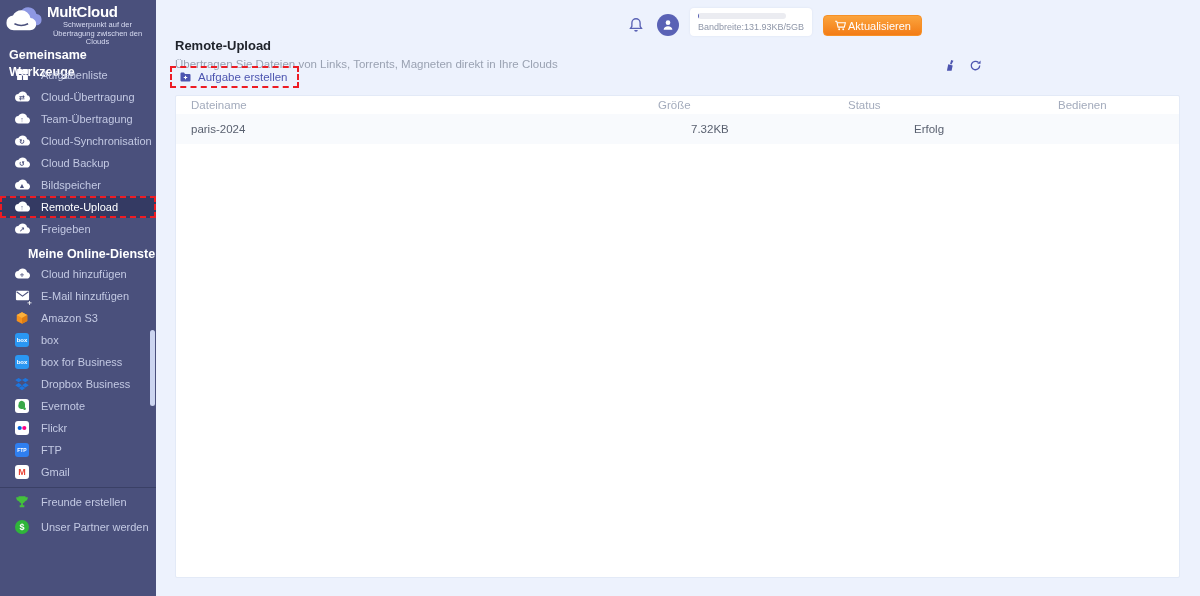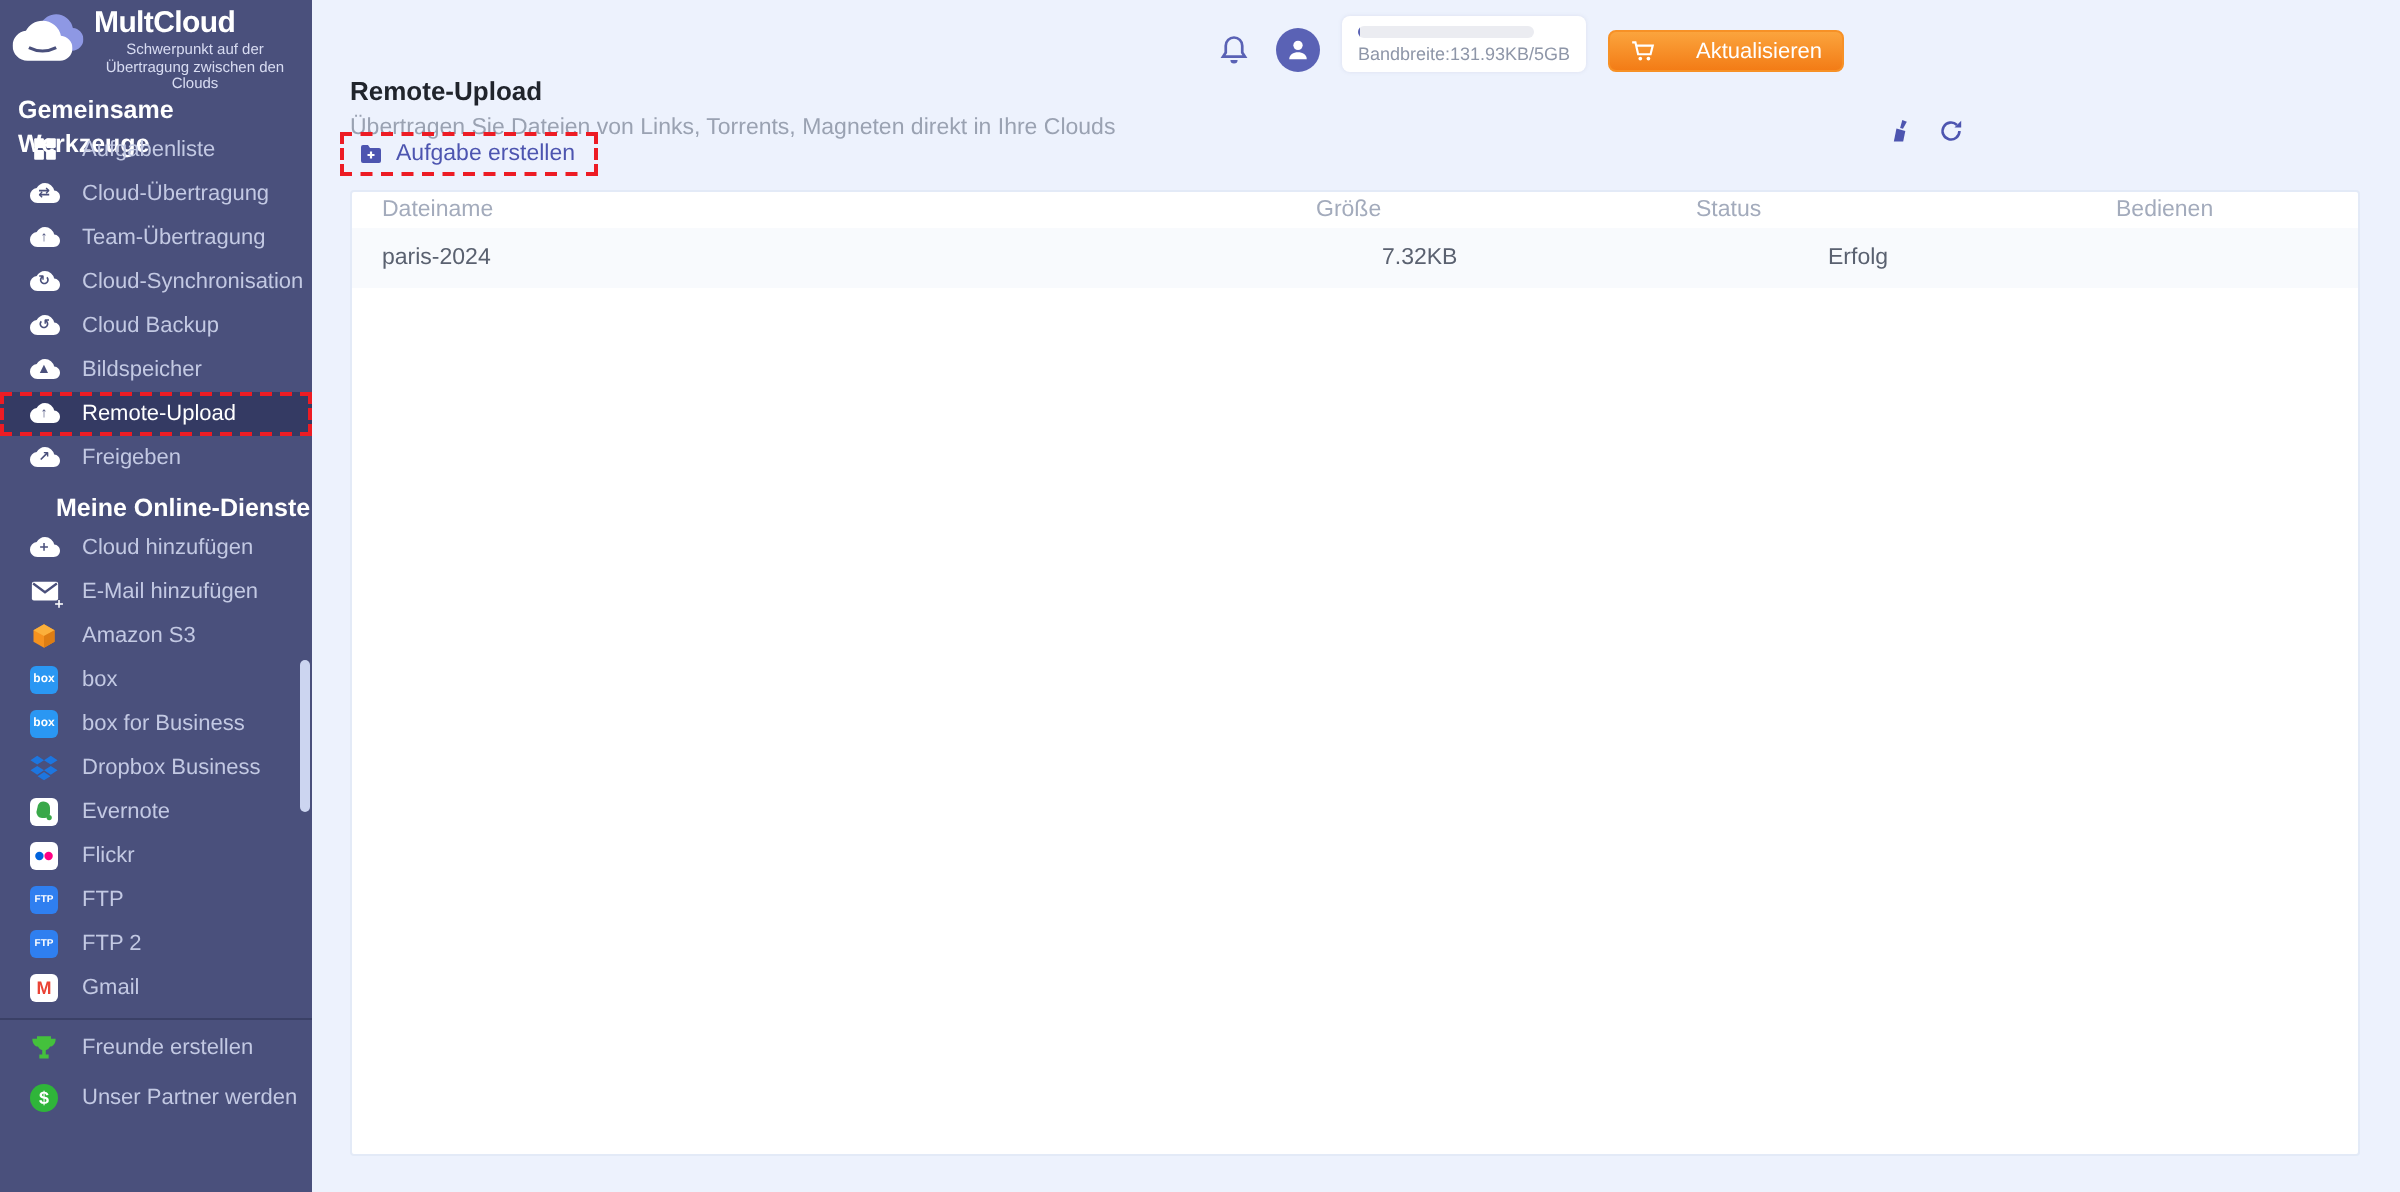--- a/index.html
+++ b/index.html
@@ -37,21 +37,21 @@
   
   .main { position:relative; flex:1; background:#edf2fd; }
   .topbar { position:absolute; top:8px; right:82px; display:flex; align-items:flex-end; gap:11px; }
   .bell { width:20px; height:22px; color:#5a62b5; display:flex; align-items:center; justify-content:center; cursor:pointer; }
   .avatar { width:22px; height:22px; border-radius:50%; background:#5a62b5; display:flex; align-items:center; justify-content:center; cursor:pointer; }
   .avatar svg { width:14px; height:14px; fill:#fff; }
   .bw-card { background:#fff; border-radius:4px; padding:5px 8px 4px 8px; box-shadow:0 0 2px rgba(120,130,160,.15); cursor:pointer; }
   .bw-track { width:88px; height:6px; background:#ebecf1; border-radius:3px; overflow:hidden; }
   .bw-fill { width:1%; height:100%; background:#5a62b5; }
   .bw-text { margin-top:3px; font-size:9px; color:#8e96a8; white-space:nowrap; }
-  .upgrade-btn { display:flex; align-items:center; gap:20px; height:21px; padding:0 10px; background:linear-gradient(#fba43d,#f37c16); border:1px solid #f79126; border-radius:4px; color:#fff; font-size:11px; cursor:pointer; }
+  .upgrade-btn { display:flex; align-items:center; gap:1px; height:21px; padding:0 10px; background:linear-gradient(#fba43d,#f37c16); border:1px solid #f79126; border-radius:4px; color:#fff; font-size:11px; cursor:pointer; }
   .upgrade-btn svg { width:13px; height:13px; color:#fff; }
 
   .page-head { position:absolute; left:19px; top:38px; }
   .page-title { font-size:13px; font-weight:bold; color:#20242c; }
   .page-sub { margin-top:5px; font-size:11.5px; color:#9aa2b2; }
   .create-task { position:absolute; left:14px; top:66px; display:flex; align-items:center; gap:6px; border:2px dashed #ed1c24; padding:3px 9px 3px 7px; cursor:pointer; background:transparent; }
   .create-task svg { width:13px; height:12px; }
   .create-task .ct-label { color:#4d55b0; font-size:11.5px; }
   .tools-right { position:absolute; top:59px; right:22px; display:flex; align-items:center; gap:12px; color:#4d55b0; }
   .tools-right svg { width:13px; height:13px; cursor:pointer; }
@@ -275,26 +275,20 @@
       <span class="s-label">Flickr</span>
     </div>
     <div class="s-item">
       <span class="s-ic">
           <span class="badge badge-ftp">FTP</span>
         </span>
       <span class="s-label">FTP</span>
     </div>
     <div class="s-item">
       <span class="s-ic">
-          <span class="badge badge-ftp">FTP</span>
-        </span>
-      <span class="s-label">FTP 2</span>
-    </div>
-    <div class="s-item">
-      <span class="s-ic">
           <span class="badge badge-gmail">M</span>
         </span>
       <span class="s-label">Gmail</span>
     </div>
 
     <div class="divider"></div>
 
     <div class="s-item f-item">
       <span class="s-ic">
           <svg width="14" height="14" viewBox="0 0 24 24" fill="#44c13c">

